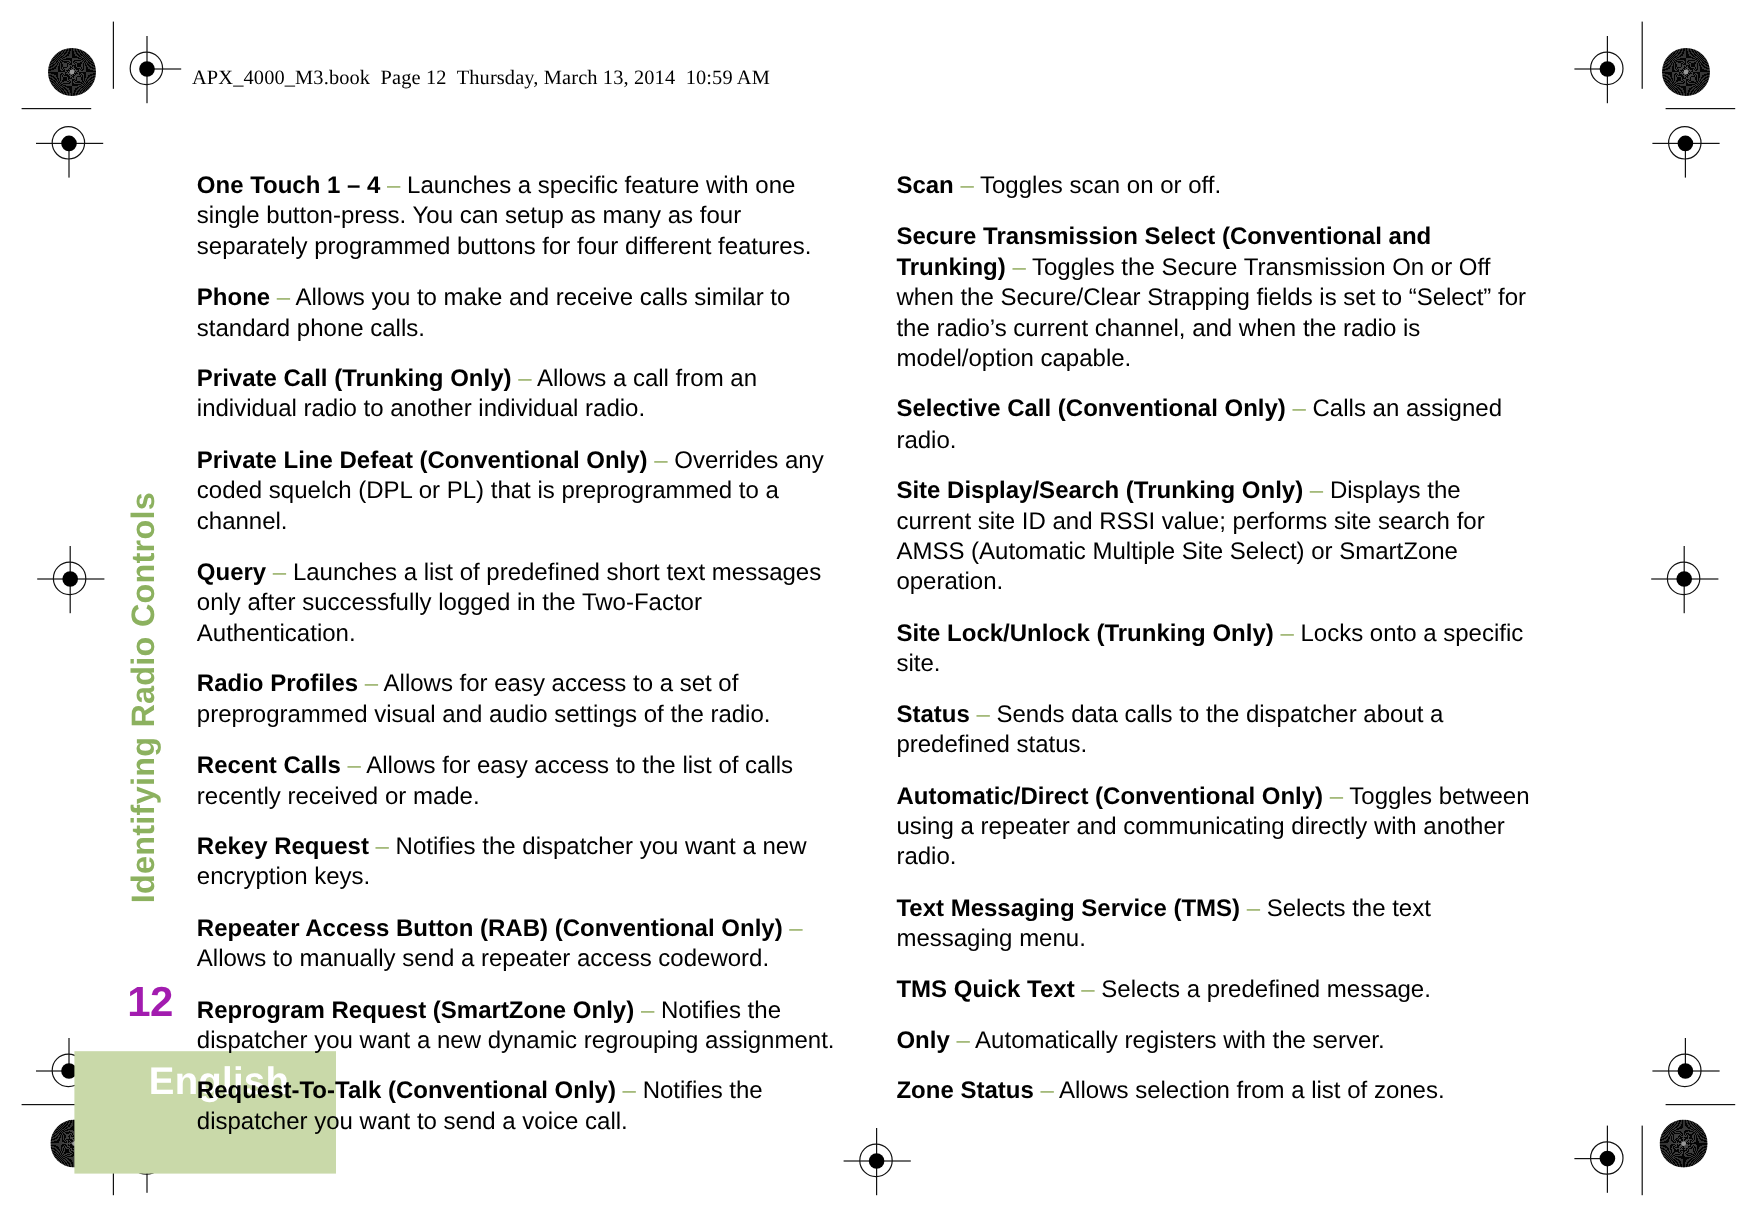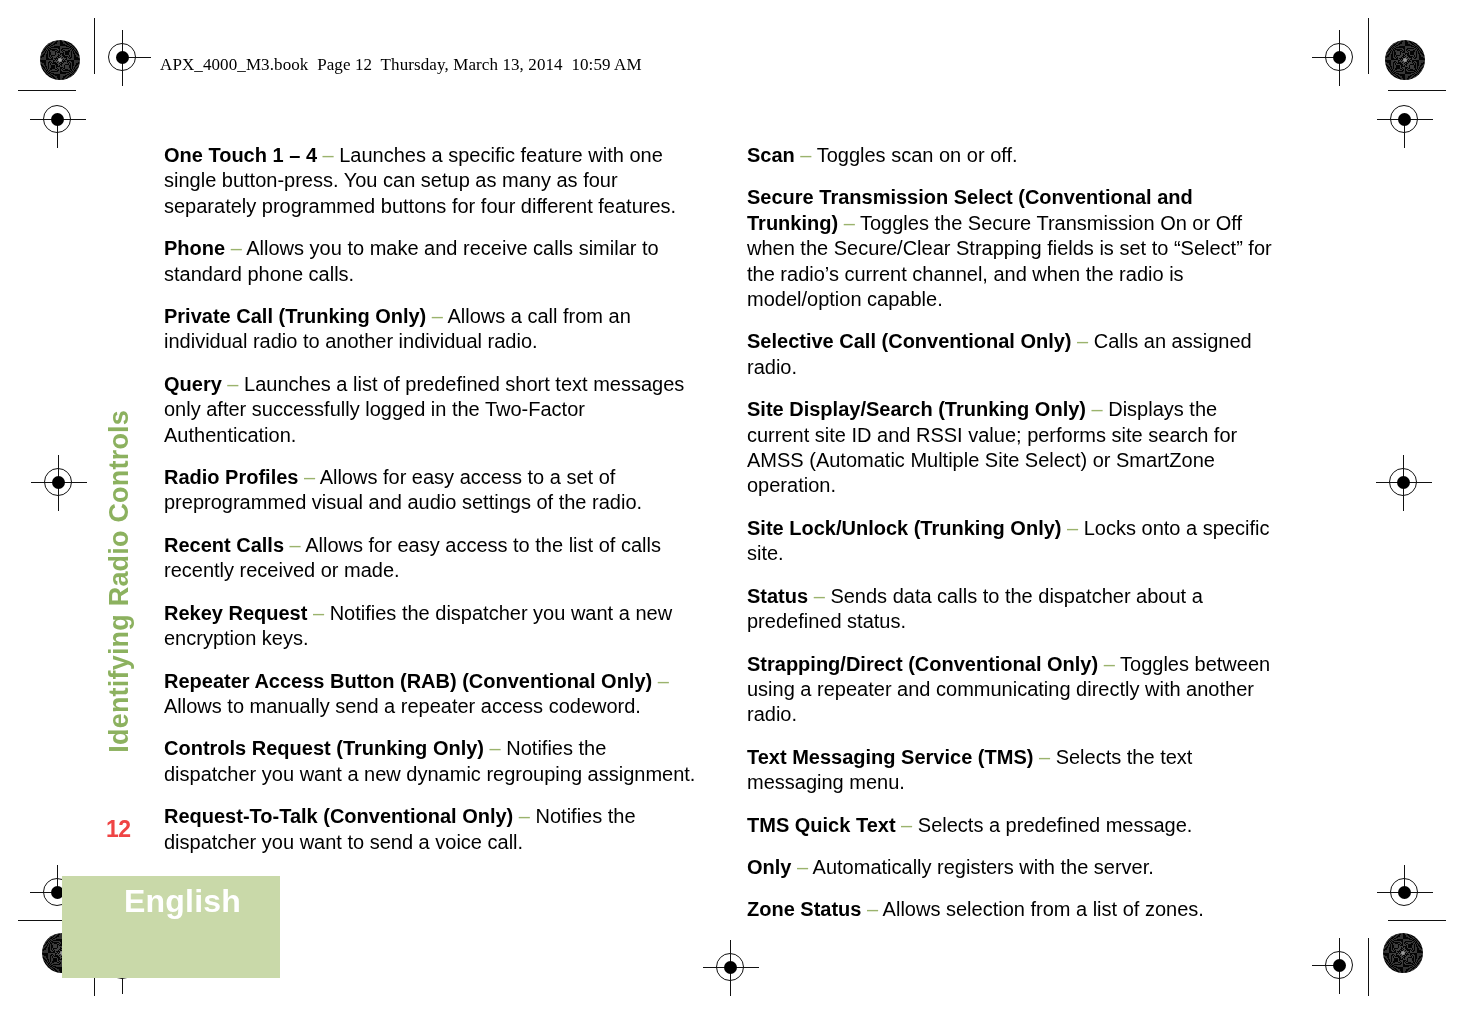--- a/index.html
+++ b/index.html
@@ -127,23 +127,23 @@
     position: absolute;
     left: 104px;
     top: 410px;
     width: 40px;
     height: 430px;
   }
   .page-number {
     position: absolute;
     left: 106px;
     top: 816px;
-    font-size: 23px;
+    font-size: 35px;
     font-weight: bold;
-    color: #ef4444;
+    color: #a21caf;
     letter-spacing: -0.5px;
   }
   .lang-band {
     position: absolute;
     left: 62px;
     top: 876px;
     width: 218px;
     height: 102px;
     background: #c9d9a9;
   }
@@ -280,36 +280,37 @@
 
   <div class="page-number">12</div>
 
   <div class="lang-band"></div>
   <div class="lang-label">English</div>
 
   <div class="col" id="col-left">
       <p class="entry"><span class="term">One Touch 1 – 4</span><span class="dash"> – </span><span class="def">Launches a specific feature with one single button-press. You can setup as many as four separately programmed buttons for four different features.</span></p>
       <p class="entry"><span class="term">Phone</span><span class="dash"> – </span><span class="def">Allows you to make and receive calls similar to standard phone calls.</span></p>
       <p class="entry"><span class="term">Private Call (Trunking Only)</span><span class="dash"> – </span><span class="def">Allows a call from an individual radio to another individual radio.</span></p>
+      <p class="entry"><span class="term">Private Line Defeat (Conventional Only)</span><span class="dash"> – </span><span class="def">Overrides any coded squelch (DPL or PL) that is preprogrammed to a channel.</span></p>
       <p class="entry"><span class="term">Query</span><span class="dash"> – </span><span class="def">Launches a list of predefined short text messages only after successfully logged in the Two-Factor Authentication.</span></p>
       <p class="entry"><span class="term">Radio Profiles</span><span class="dash"> – </span><span class="def">Allows for easy access to a set of preprogrammed visual and audio settings of the radio.</span></p>
       <p class="entry"><span class="term">Recent Calls</span><span class="dash"> – </span><span class="def">Allows for easy access to the list of calls recently received or made.</span></p>
       <p class="entry"><span class="term">Rekey Request</span><span class="dash"> – </span><span class="def">Notifies the dispatcher you want a new encryption keys.</span></p>
       <p class="entry"><span class="term">Repeater Access Button (RAB) (Conventional Only)</span><span class="dash"> – </span><span class="def">Allows to manually send a repeater access codeword.</span></p>
-      <p class="entry"><span class="term">Controls Request (Trunking Only)</span><span class="dash"> – </span><span class="def">Notifies the dispatcher you want a new dynamic regrouping assignment.</span></p>
+      <p class="entry"><span class="term">Reprogram Request (SmartZone Only)</span><span class="dash"> – </span><span class="def">Notifies the dispatcher you want a new dynamic regrouping assignment.</span></p>
       <p class="entry"><span class="term">Request-To-Talk (Conventional Only)</span><span class="dash"> – </span><span class="def">Notifies the dispatcher you want to send a voice call.</span></p>
     </div>
 
   <div class="col" id="col-right">
       <p class="entry"><span class="term">Scan</span><span class="dash"> – </span><span class="def">Toggles scan on or off.</span></p>
       <p class="entry"><span class="term">Secure Transmission Select (Conventional and Trunking)</span><span class="dash"> – </span><span class="def">Toggles the Secure Transmission On or Off when the Secure/Clear Strapping fields is set to “Select” for the radio’s current channel, and when the radio is model/option capable.</span></p>
       <p class="entry"><span class="term">Selective Call (Conventional Only)</span><span class="dash"> – </span><span class="def">Calls an assigned radio.</span></p>
       <p class="entry"><span class="term">Site Display/Search (Trunking Only)</span><span class="dash"> – </span><span class="def">Displays the current site ID and RSSI value; performs site search for AMSS (Automatic Multiple Site Select) or SmartZone operation.</span></p>
       <p class="entry"><span class="term">Site Lock/Unlock (Trunking Only)</span><span class="dash"> – </span><span class="def">Locks onto a specific site.</span></p>
       <p class="entry"><span class="term">Status</span><span class="dash"> – </span><span class="def">Sends data calls to the dispatcher about a predefined status.</span></p>
-      <p class="entry"><span class="term">Strapping/Direct (Conventional Only)</span><span class="dash"> – </span><span class="def">Toggles between using a repeater and communicating directly with another radio.</span></p>
+      <p class="entry"><span class="term">Automatic/Direct (Conventional Only)</span><span class="dash"> – </span><span class="def">Toggles between using a repeater and communicating directly with another radio.</span></p>
       <p class="entry"><span class="term">Text Messaging Service (TMS)</span><span class="dash"> – </span><span class="def">Selects the text messaging menu.</span></p>
       <p class="entry"><span class="term">TMS Quick Text</span><span class="dash"> – </span><span class="def">Selects a predefined message.</span></p>
       <p class="entry"><span class="term">Only</span><span class="dash"> – </span><span class="def">Automatically registers with the server.</span></p>
       <p class="entry"><span class="term">Zone Status</span><span class="dash"> – </span><span class="def">Allows selection from a list of zones.</span></p>
     </div>
 
 </div>
 
 </body></html>

